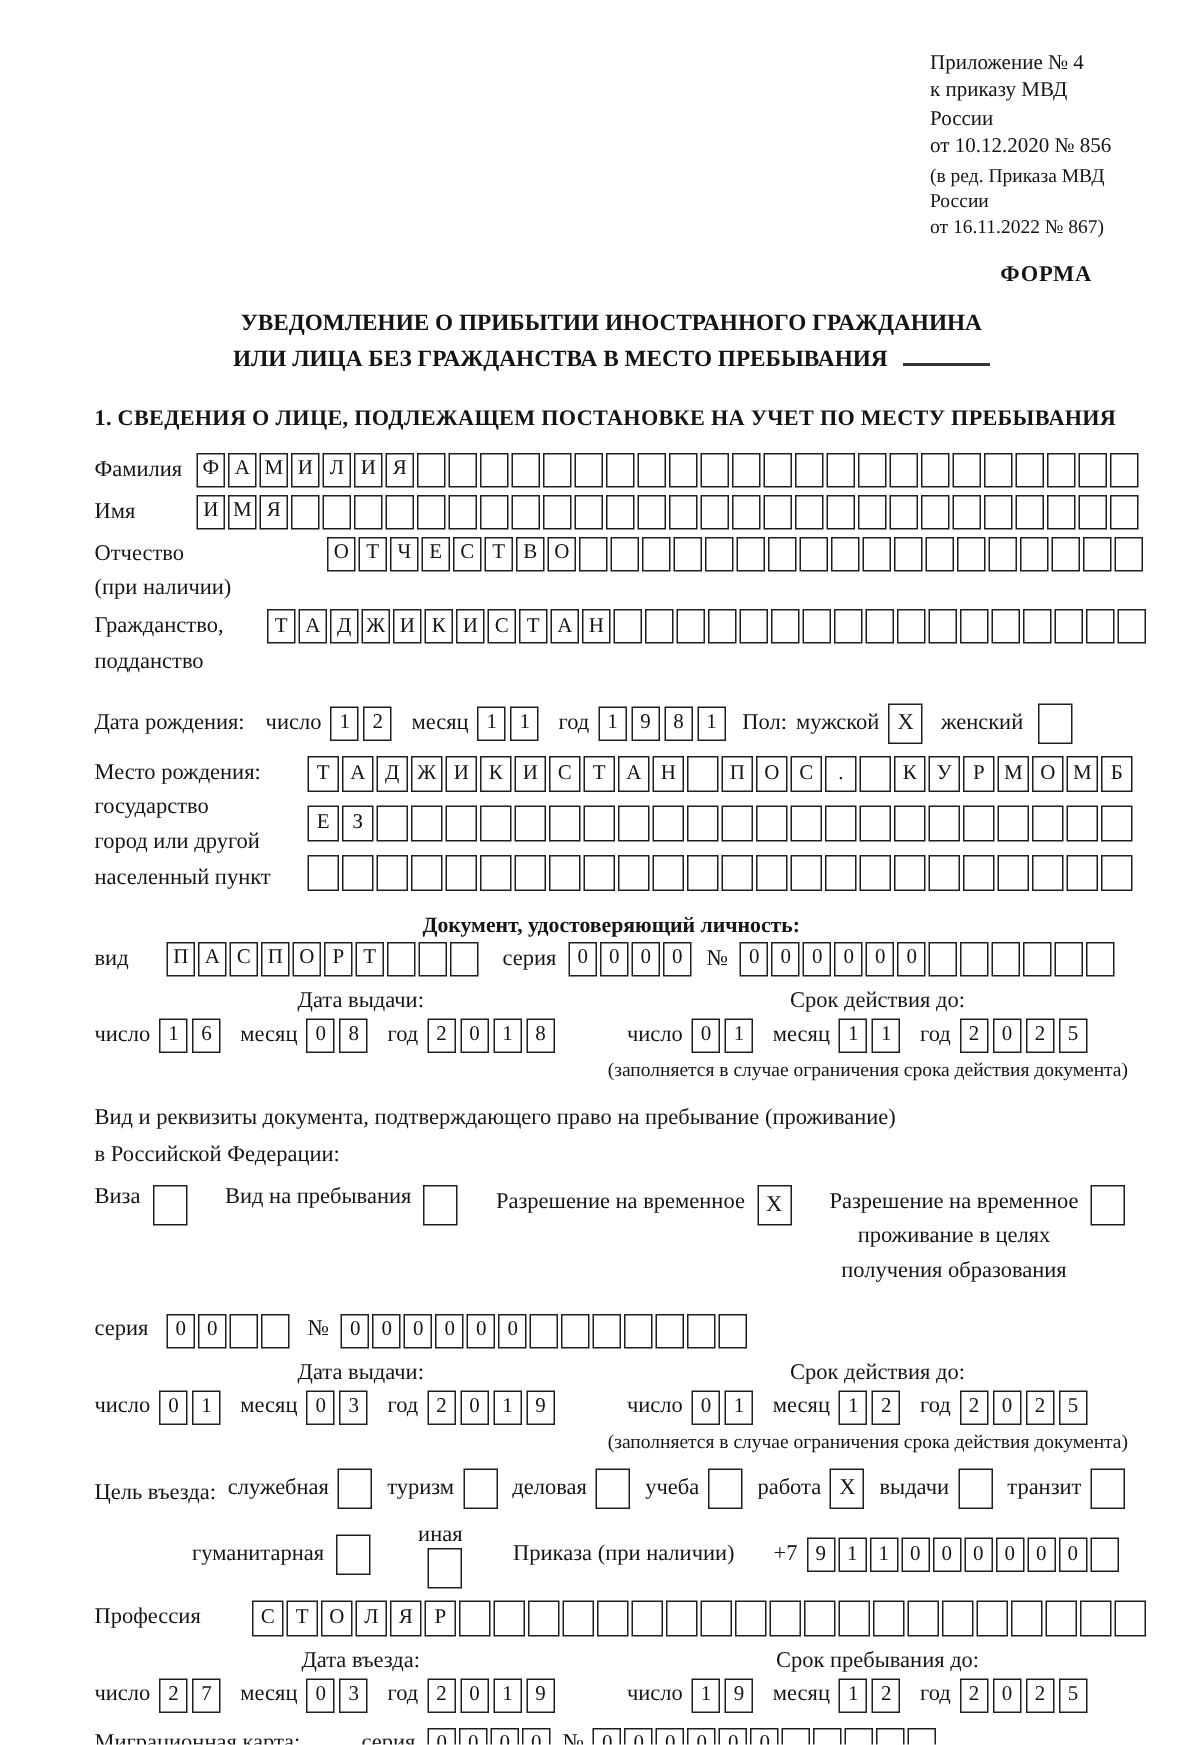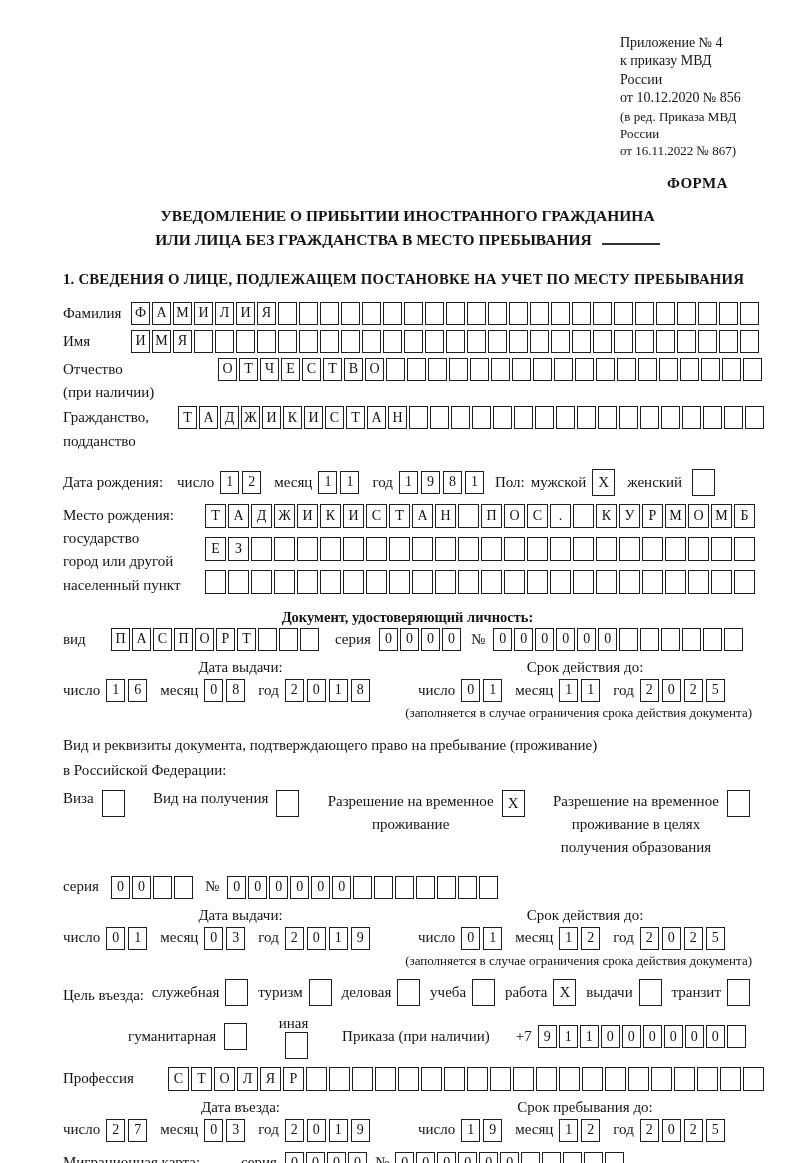--- a/index.html
+++ b/index.html
@@ -427,29 +427,28 @@
   </div>
 
   <div class="cbrow">
     <span class="opt">
       <span>Виза</span>
       <span class="boxes cbx">
           <span class="cell"></span>
         </span>
     </span>
     <span class="opt">
-      <span>Вид на получения</span>
+      <span>Вид на пребывания</span>
       <span class="boxes cbx">
           <span class="cell"></span>
         </span>
     </span>
     <span class="opt">
       <span class="optlines">
         <span>Разрешение на временное</span>
-        <span>проживание</span>
       </span>
       <span class="boxes cbx">
           <span class="cell">X</span>
         </span>
     </span>
     <span class="opt">
       <span class="optlines">
         <span>Разрешение на временное</span>
         <span>проживание в целях</span>
         <span>получения образования</span>

